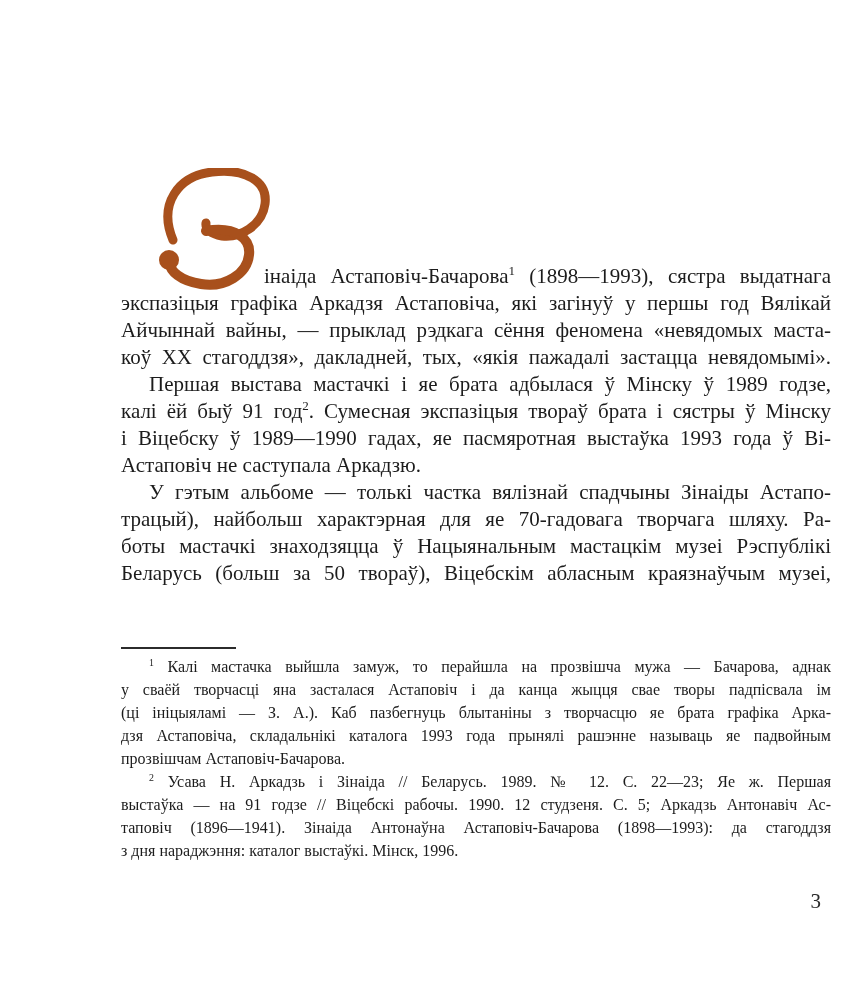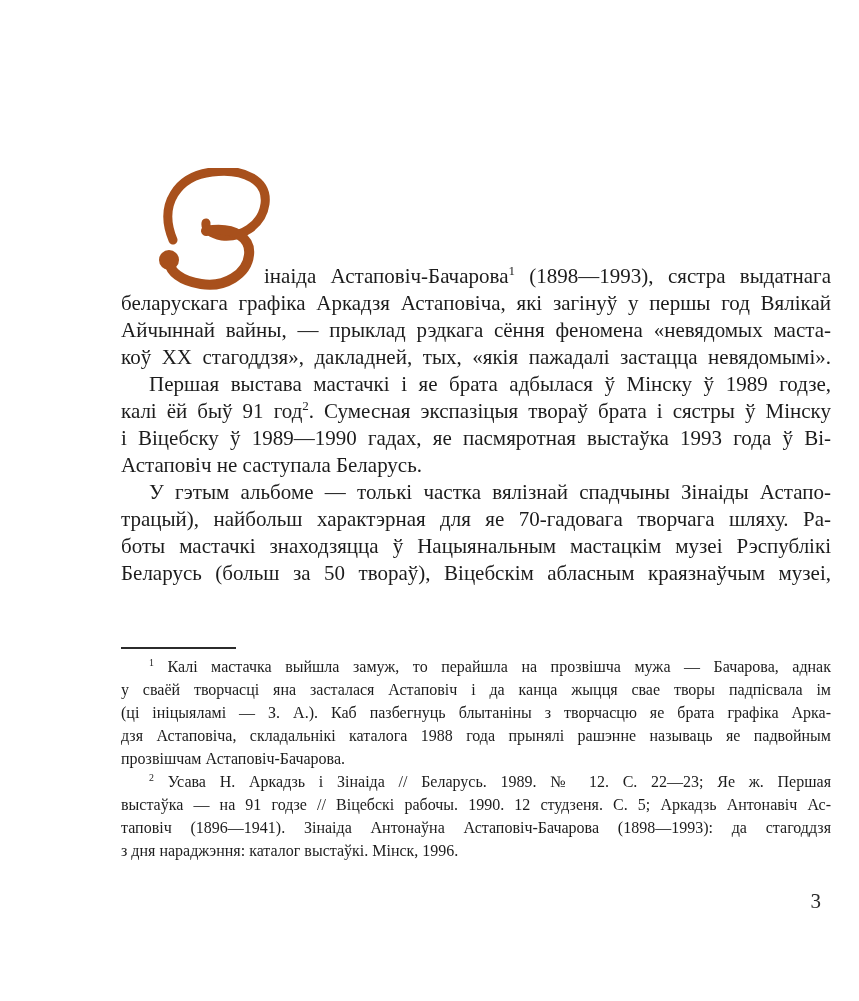--- a/index.html
+++ b/index.html
@@ -80,46 +80,46 @@
         <path d="M 21 72 C 6 36, 26 8, 60 4 C 93 0, 116 13, 113 36 C 110 58, 88 70, 70 68 C 59 66, 53 61, 54 55" stroke-width="9"></path>
         <path d="M 54 63 C 84 58, 99 71, 97 87 C 95 106, 73 120, 49 116 C 29 113, 17 103, 18 94" stroke-width="10"></path>
       </g>
       <circle cx="17" cy="92" r="10" fill="#a8501c"></circle>
     </svg>
   </div>
 
   <div class="body-text">
       <div class="para">
         <div class="line dropcap-clear">інаіда Астаповіч-Бачарова<sup>1</sup> (1898—1993), сястра выдатнага</div>
-        <div class="line">беларускага графіка Аркадзя Астаповіча, які загінуў у першы год Вялікай</div>
+        <div class="line">экспазіцыя графіка Аркадзя Астаповіча, які загінуў у першы год Вялікай</div>
         <div class="line">Айчыннай вайны, — прыклад рэдкага сёння феномена «невядомых маста-</div>
         <div class="line">коў XX стагоддзя», дакладней, тых, «якія пажадалі застацца невядомымі».</div>
       </div>
       <div class="para">
         <div class="line indent">Першая выстава мастачкі і яе брата адбылася ў Мінску ў 1989 годзе,</div>
         <div class="line">калі ёй быў 91 год<sup>2</sup>. Сумесная экспазіцыя твораў брата і сястры ў Мінску</div>
         <div class="line">і Віцебску ў 1989—1990 гадах, яе пасмяротная выстаўка 1993 года ў Ві-</div>
-        <div class="line no-just">Астаповіч не саступала Беларусь.</div>
+        <div class="line no-just">Астаповіч не саступала Аркадзю.</div>
       </div>
       <div class="para">
         <div class="line indent">У гэтым альбоме — толькі частка вялізнай спадчыны Зінаіды Астапо-</div>
         <div class="line">трацый), найбольш характэрная для яе 70-гадовага творчага шляху. Ра-</div>
         <div class="line">боты мастачкі знаходзяцца ў Нацыянальным мастацкім музеі Рэспублікі</div>
         <div class="line">Беларусь (больш за 50 твораў), Віцебскім абласным краязнаўчым музеі,</div>
       </div>
     </div>
 
   <div class="footnote-sep"></div>
 
   <div class="footnotes">
       <div class="para">
         <div class="line indent"><sup>1</sup> Калі мастачка выйшла замуж, то перайшла на прозвішча мужа — Бачарова, аднак</div>
         <div class="line">у сваёй творчасці яна засталася Астаповіч і да канца жыцця свае творы падпісвала ім</div>
         <div class="line">(ці ініцыяламі — З. А.). Каб пазбегнуць блытаніны з творчасцю яе брата графіка Арка-</div>
-        <div class="line">дзя Астаповіча, складальнікі каталога 1988 года прынялі рашэнне называць яе падвойным</div>
+        <div class="line">дзя Астаповіча, складальнікі каталога 1993 года прынялі рашэнне называць яе падвойным</div>
         <div class="line no-just">прозвішчам Астаповіч-Бачарова.</div>
       </div>
       <div class="para">
         <div class="line indent"><sup>2</sup> Усава Н. Аркадзь і Зінаіда // Беларусь. 1989. № 12. С. 22—23; Яе ж. Першая</div>
         <div class="line">выстаўка — на 91 годзе // Віцебскі рабочы. 1990. 12 студзеня. С. 5; Аркадзь Антонавіч Ас-</div>
         <div class="line">таповіч (1896—1941). Зінаіда Антонаўна Астаповіч-Бачарова (1898—1993): да стагоддзя</div>
         <div class="line no-just">з дня нараджэння: каталог выстаўкі. Мінск, 1996.</div>
       </div>
     </div>
 

